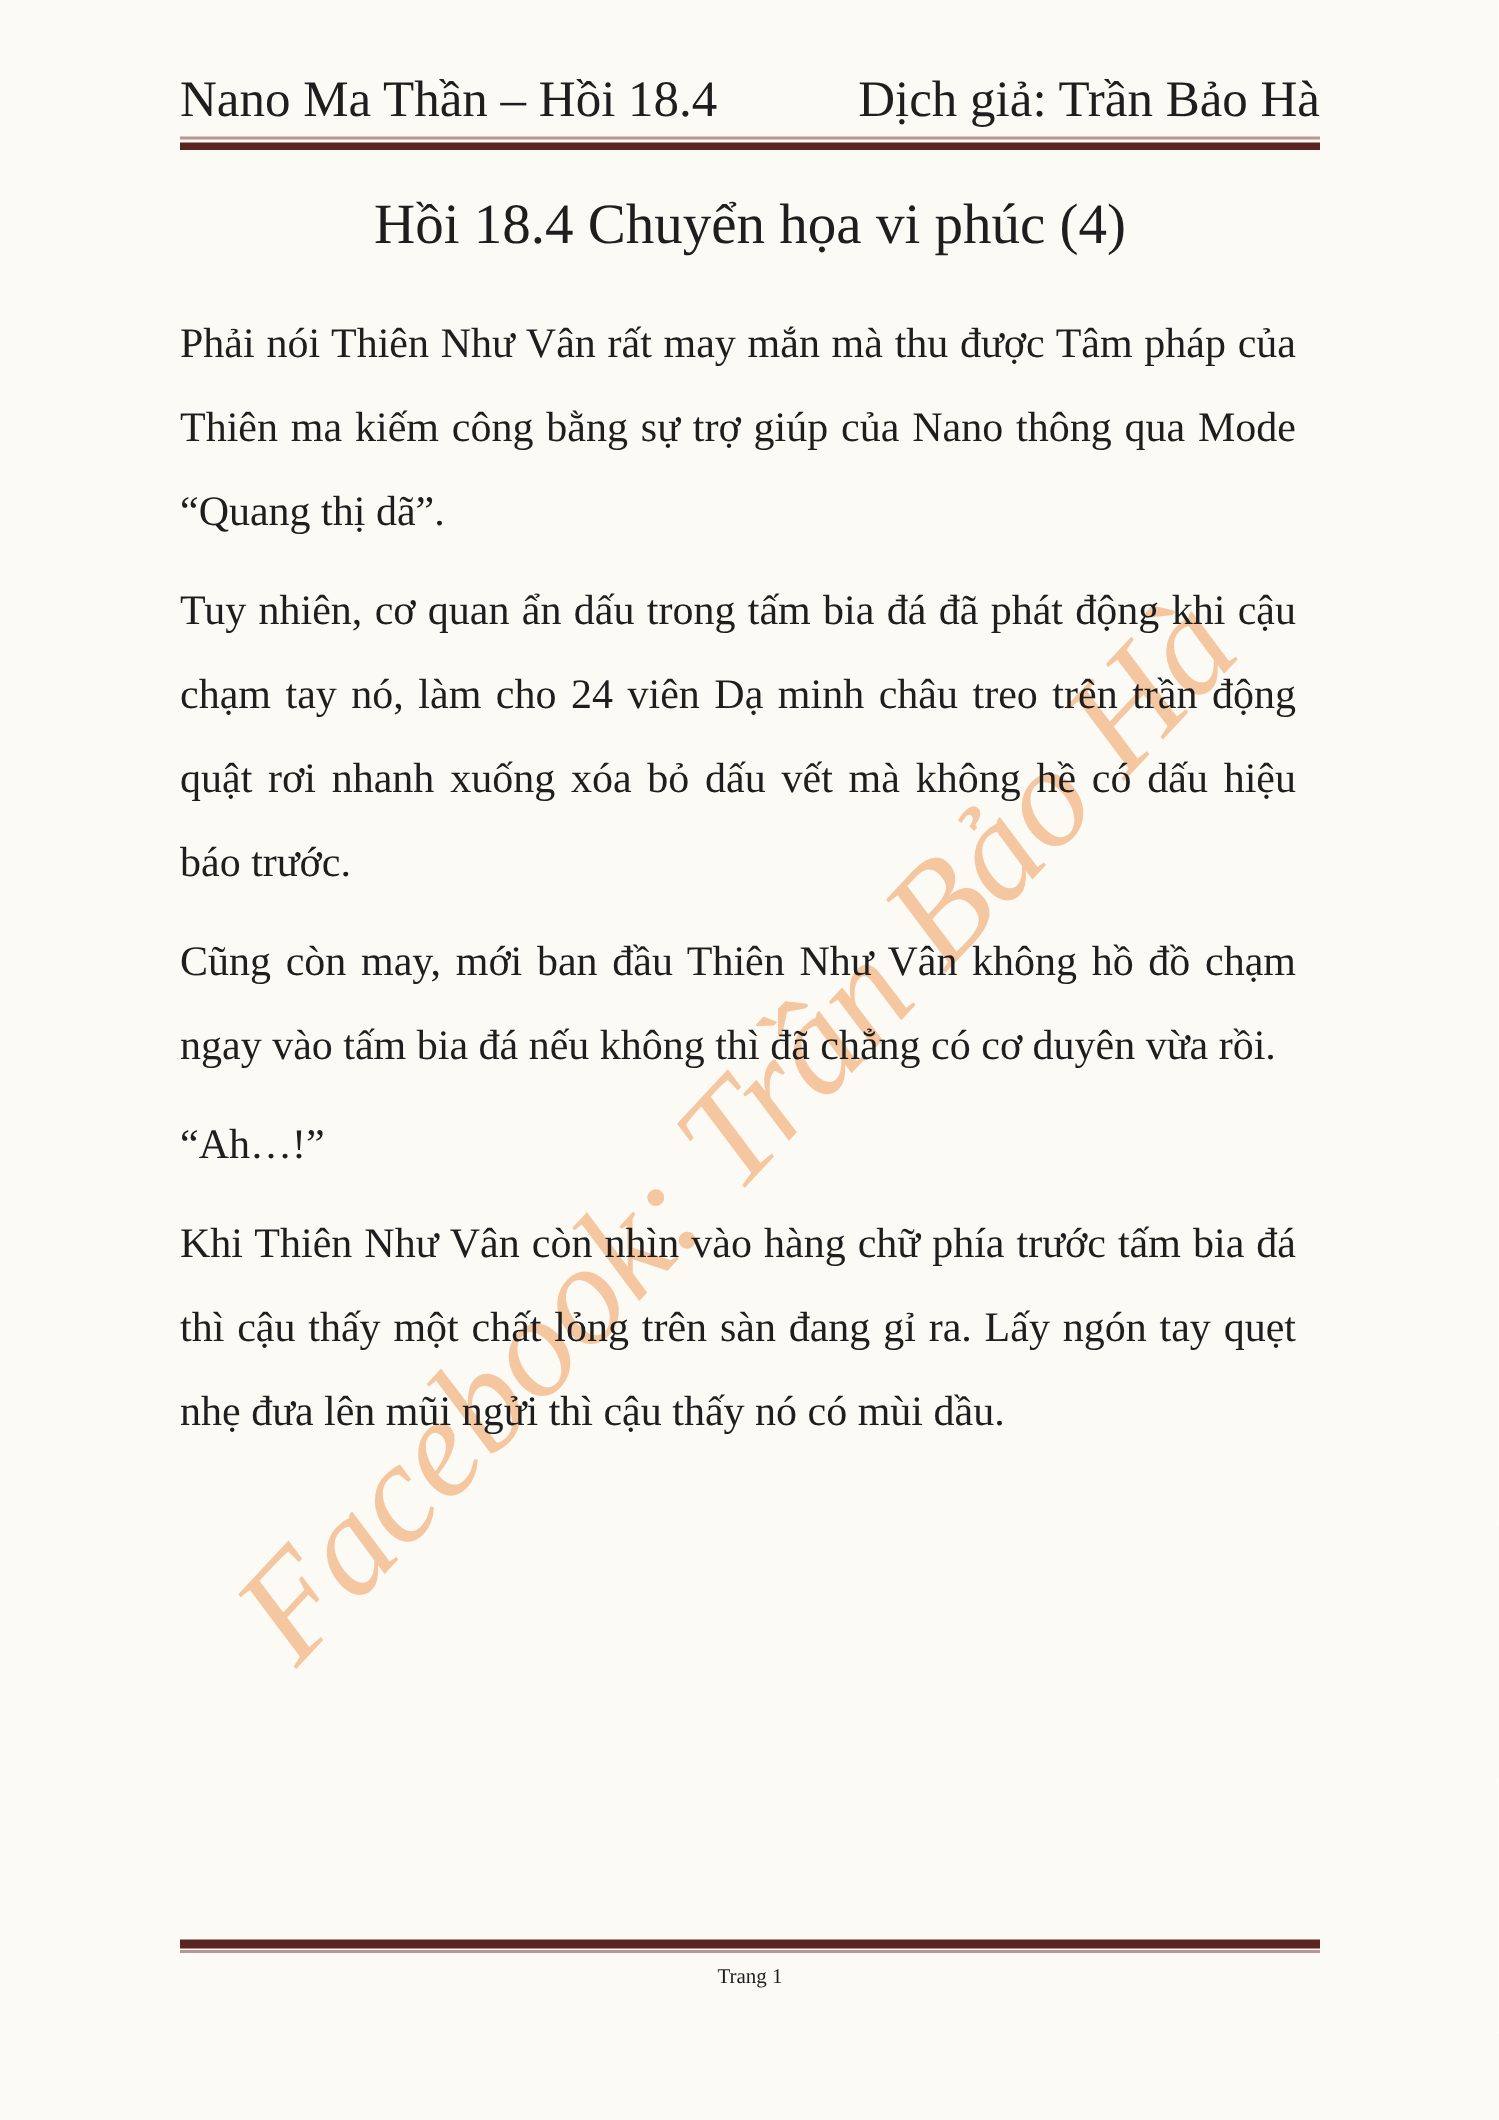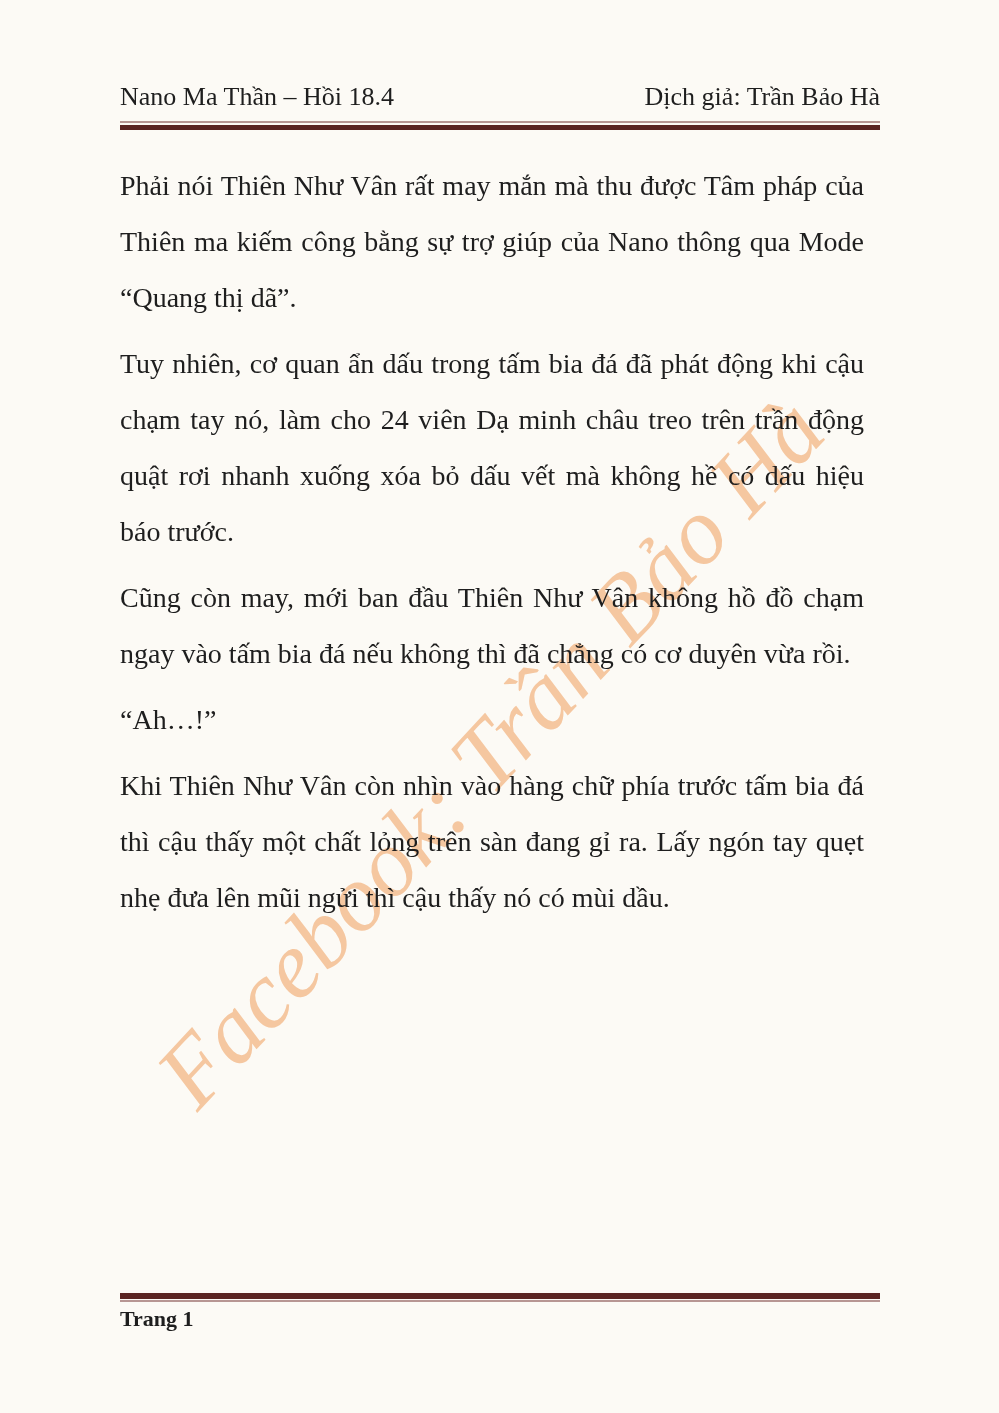--- a/index.html
+++ b/index.html
@@ -34,22 +34,22 @@
   .content {
     position: relative;
     z-index: 1;
     padding: 0 119px 0 120px;
   }
 
   .header-row {
     display: flex;
     justify-content: space-between;
     align-items: baseline;
-    padding-top: 82px;
-    font-size: 26px;
+    padding-top: 52px;
+    font-size: 34px;
     line-height: 30px;
   }
 
   .header-rule {
     margin-top: 9px;
     height: 2px;                      
     border-top: 2px solid #b79693;    
     border-bottom: 5px solid #5a2422; 
   }
 
@@ -79,42 +79,42 @@
   }
 
   .footer-rule {
     height: 1px;                      
     border-top: 6px solid #5a2422;    
     border-bottom: 2px solid #b79693; 
   }
 
   .page-number {
     margin-top: 4px;
-    text-align: left;
-    font-size: 22px;
+    text-align: center;
+    font-size: 14px;
     line-height: 26px;
-    font-weight: bold;
   }
 </style>
 </head>
 <body>
 
 <div class="page">
 
   <div class="watermark">Facebook: Trần Bảo Hà</div>
 
   <div class="content">
 
     <div class="header-row">
       <span>Nano Ma Thần – Hồi 18.4</span>
       <span>Dịch giả: Trần Bảo Hà</span>
     </div>
 
     <div class="header-rule"></div>
 
+    <h1 class="title">Hồi 18.4 Chuyển họa vi phúc (4)</h1>
 
     <div class="body-text">
       <p class="para">Phải nói Thiên Như Vân rất may mắn mà thu được Tâm pháp của Thiên ma kiếm công bằng sự trợ giúp của Nano thông qua Mode “Quang thị dã”.</p>
       <p class="para">Tuy nhiên, cơ quan ẩn dấu trong tấm bia đá đã phát động khi cậu chạm tay nó, làm cho 24 viên Dạ minh châu treo trên trần động quật rơi nhanh xuống xóa bỏ dấu vết mà không hề có dấu hiệu báo trước.</p>
       <p class="para">Cũng còn may, mới ban đầu Thiên Như Vân không hồ đồ chạm ngay vào tấm bia đá nếu không thì đã chẳng có cơ duyên vừa rồi.</p>
       <p class="para">“Ah…!”</p>
       <p class="para">Khi Thiên Như Vân còn nhìn vào hàng chữ phía trước tấm bia đá thì cậu thấy một chất lỏng trên sàn đang gỉ ra. Lấy ngón tay quẹt nhẹ đưa lên mũi ngửi thì cậu thấy nó có mùi dầu.</p>
     </div>
 
   </div>

